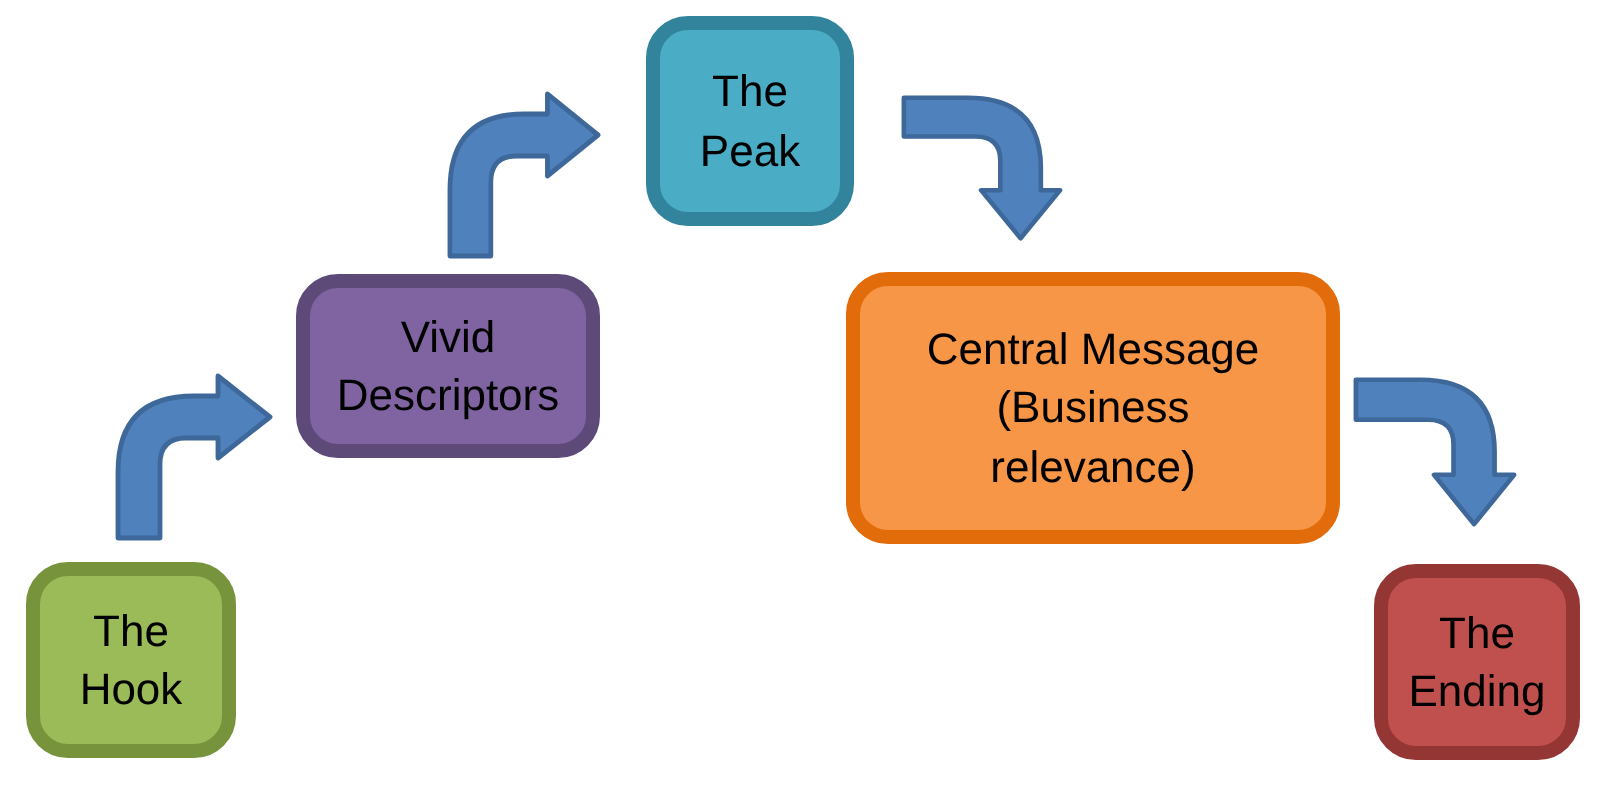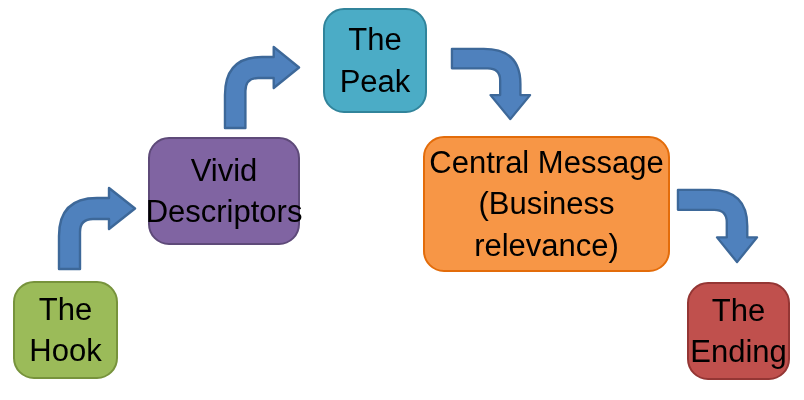--- a/index.html
+++ b/index.html
@@ -11,39 +11,39 @@
     position: relative;
     width: 804px;
     height: 400px;
     background: #ffffff;
     font-family: "Liberation Sans", sans-serif;
     overflow: hidden;
   }
   .node {
     position: absolute;
     box-sizing: border-box;
-    border: 2px solid #a16207;
+    border: 7px solid #a16207;
     border-radius: 21px;
     display: flex;
     align-items: center;
     justify-content: center;
     text-align: center;
     color: #000000;
-    font-size: 31px;
+    font-size: 22px;
     line-height: 1.33;
   }
   .node .label {
     white-space: pre-line;
   }
   .arrow {
     position: absolute;
   }
   
   .node-hook    { left: 13px;  top: 281px; width: 105px; height: 98px;  }
-  .node-vivid   { left: 148px; top: 137px; width: 152px; height: 108px; }
+  .node-vivid   { left: 148px; top: 137px; width: 152px; height: 92px; }
   .node-peak    { left: 323px; top: 8px;   width: 104px; height: 105px; }
   .node-central { left: 423px; top: 136px; width: 247px; height: 136px; }
   .node-ending  { left: 687px; top: 282px; width: 103px; height: 98px;  }
   
   .arrow-1 { left: 57px;  top: 186px; width: 80px; height: 85px; }
   .arrow-2 { left: 223px; top: 45px;  width: 78px; height: 85px; }
   .arrow-3 { left: 450px; top: 47px;  width: 82px; height: 74px; }
   .arrow-4 { left: 676px; top: 188px; width: 83px; height: 76px; }
 </style>
 </head>

